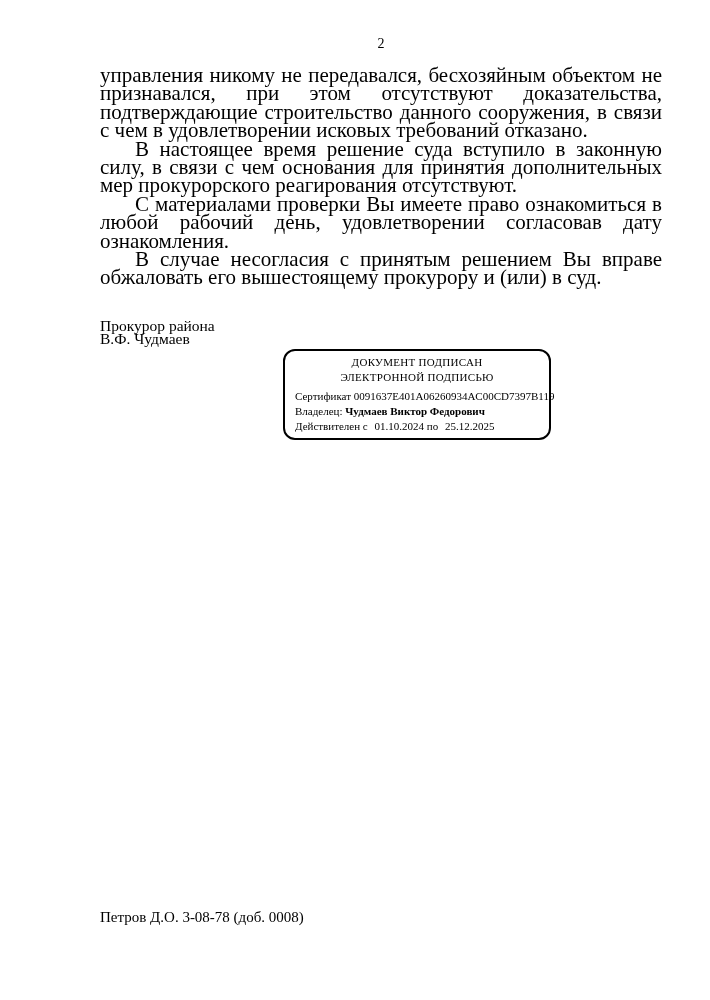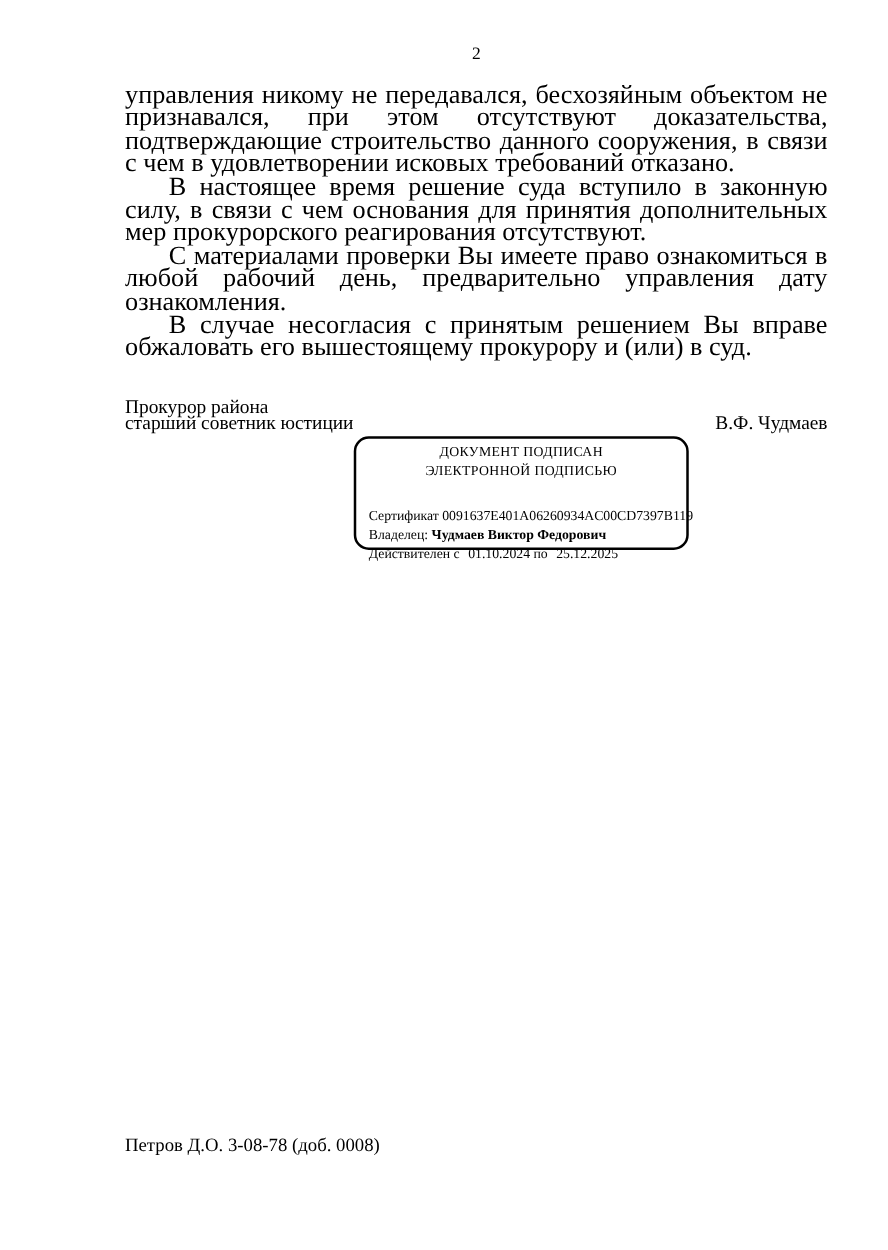--- a/index.html
+++ b/index.html
@@ -48,21 +48,21 @@
     border: 2px solid #000000;
     border-radius: 12px;
     padding: 4px 10px 0 10px;
     background: #ffffff;
   }
   .stamp-title {
     text-align: center;
     font-size: 11px;
     line-height: 14.5px;
     letter-spacing: 0.3px;
-    margin-bottom: 22px;
+    margin-bottom: 5px;
     white-space: nowrap;
   }
   .stamp-line {
     font-size: 11px;
     line-height: 15px;
     white-space: nowrap;
   }
   .stamp-line .val-gap { margin-left: 4px; }
   .stamp-line b { font-weight: bold; margin-top: 47px; }
   .footer-note {
@@ -74,28 +74,27 @@
 </head>
 <body>
 
 <div class="page">
 
   <div class="page-number">2</div>
 
   <div class="body-text">
     <p class="continued">управления никому не передавался, бесхозяйным объектом не признавался, при этом отсутствуют доказательства, подтверждающие строительство данного сооружения, в связи с чем в удовлетворении исковых требований отказано.</p>
     <p>В настоящее время решение суда вступило в законную силу, в связи с чем основания для принятия дополнительных мер прокурорского реагирования отсутствуют.</p>
-    <p>С материалами проверки Вы имеете право ознакомиться в любой рабочий день, предварительно управления дату ознакомления.</p>
+    <p>С материалами проверки Вы имеете право ознакомиться в любой рабочий день, удовлетворении согласовав дату ознакомления.</p>
     <p>В случае несогласия с принятым решением Вы вправе обжаловать его вышестоящему прокурору и (или) в суд.</p>
   </div>
 
   <div class="sig-title">Прокурор района</div>
 
   <div class="sig-row">
-    <span>старший советник юстиции</span>
     <span>В.Ф. Чудмаев</span>
   </div>
 
   <div class="stamp">
     <div class="stamp-title">
       <div>ДОКУМЕНТ ПОДПИСАН</div>
       <div>ЭЛЕКТРОННОЙ ПОДПИСЬЮ</div>
     </div>
     <div class="stamp-line">
       <span>Сертификат</span>

